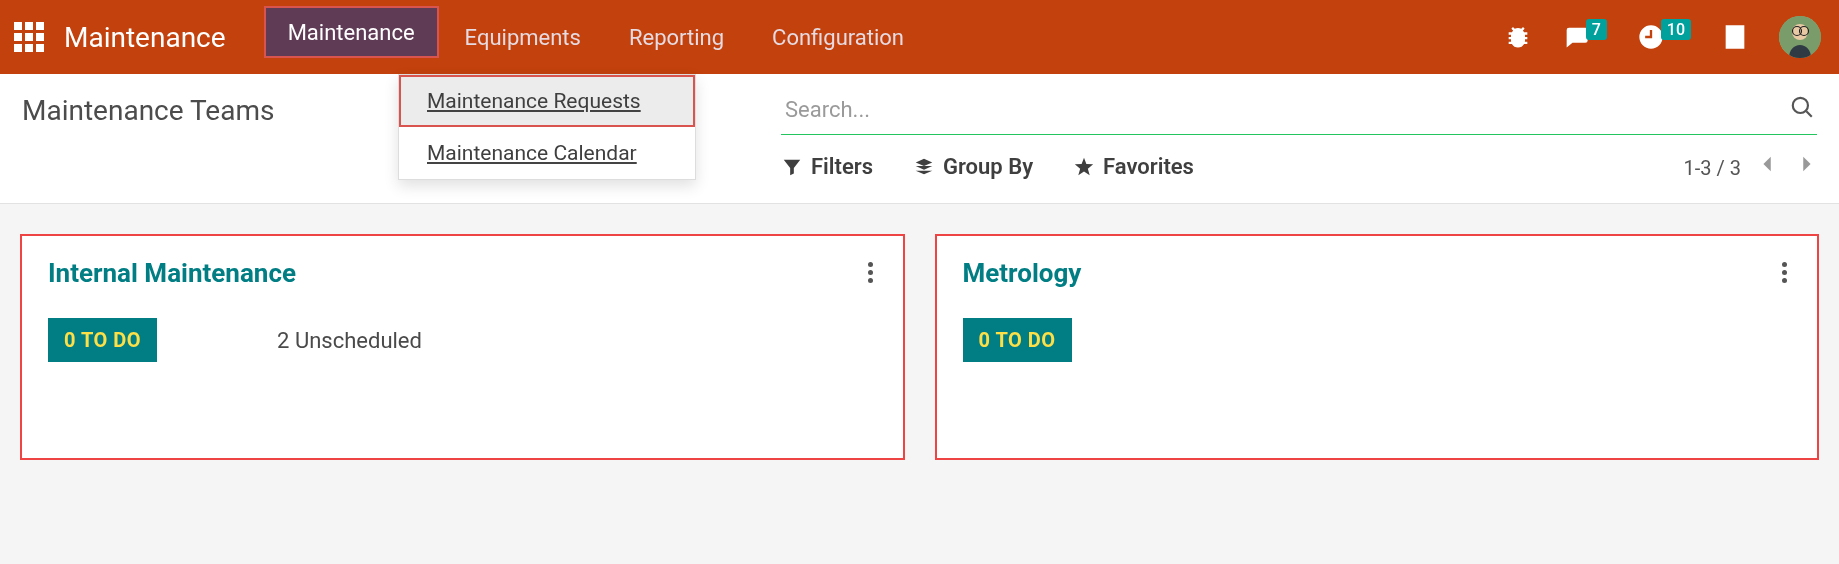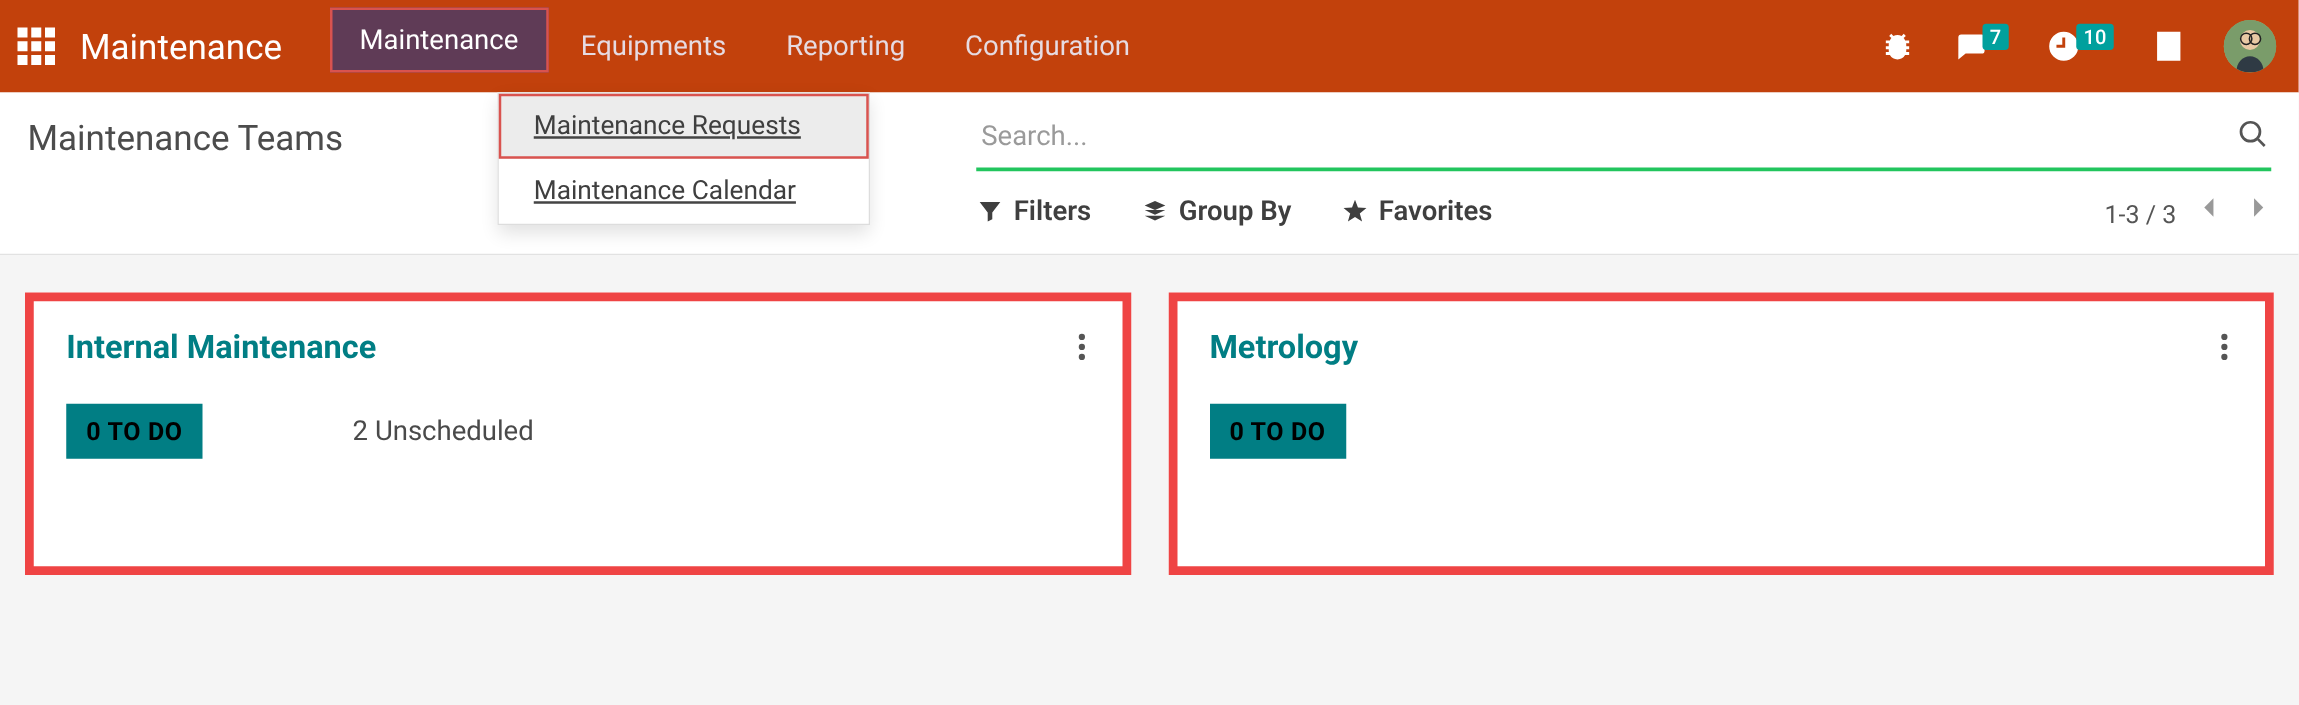--- a/index.html
+++ b/index.html
@@ -103,21 +103,21 @@
     padding: 20px 0 0 22px;
   }
   .page-title { font-size: 28px; color: #4c4c4c; font-weight: 400; }
   .ctrl-right {
     flex: 1;
     padding: 16px 22px 0 6px;
   }
   .search-row {
     display: flex;
     align-items: center;
-    border-bottom: 3px solid #22c55e;
+    border-bottom: 1px solid #22c55e;
     padding: 4px 2px 10px 4px;
   }
   .search-input {
     flex: 1; border: none; outline: none;
     font-size: 22px; color: #888;
     background: transparent;
   }
   .search-input::placeholder { color: #9a9a9a; }
   .search-btn svg { width: 26px; height: 26px; fill: none; stroke: #555; stroke-width: 2; }
   .filters-row {
@@ -135,42 +135,42 @@
   
   .kanban-area {
     display: flex;
     gap: 30px;
     padding: 30px 20px;
     background: #f5f5f5;
   }
   .team-card {
     flex: 1;
     background: #fff;
-    border: 7px solid #ef4444;
+    border: 2px solid #ef4444;
     padding: 22px 26px;
     min-height: 226px;
     position: relative;
   }
   .team-card h2 {
     color: #017e84;
     font-size: 26px;
     font-weight: 700;
     margin-bottom: 30px;
   }
   .card-head { display:flex; align-items:flex-start; }
   .dots-btn {
     margin-left: auto; cursor: pointer;
     display:flex; flex-direction:column; gap:3px;
     padding: 4px;
   }
   .dots-btn span { width:5px; height:5px; background:#555; border-radius:50%; }
   .card-row { display: flex; align-items: center; gap: 120px; }
   .todo-chip {
     background: #017e84;
-    color: #000000;
+    color: #fde047;
     font-size: 20px;
     font-weight: 700;
     padding: 10px 16px;
     letter-spacing: 0.5px;
     cursor: pointer;
   }
   .unscheduled { color: #4a4a4a; font-size: 22px; font-weight: 400; text-align: right; }
 
 </style>
 </head>

